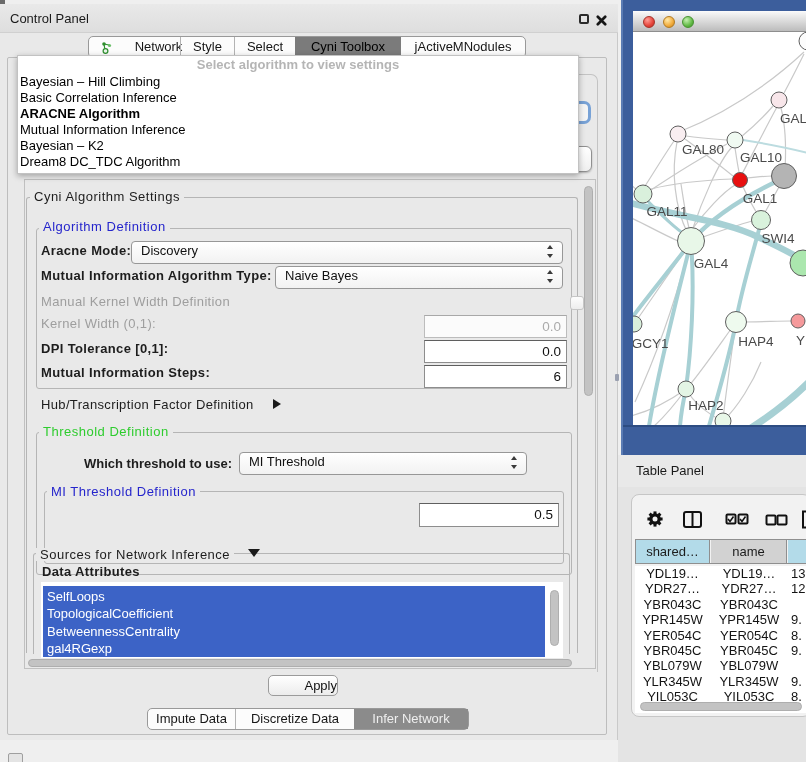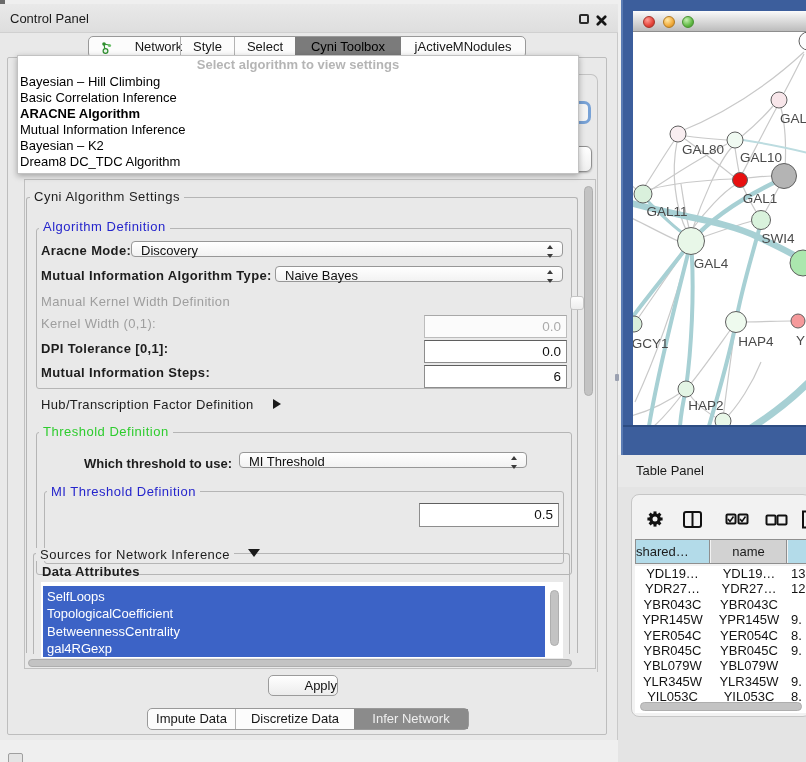--- a/index.html
+++ b/index.html
@@ -1,20 +1,20 @@
 <!DOCTYPE html>
 <html><head><meta charset="utf-8"><style>
 *{box-sizing:border-box;margin:0;padding:0}
 html,body{width:806px;height:762px;overflow:hidden}
 body{position:relative;background:#efefef;font-family:"Liberation Sans",sans-serif;-webkit-font-smoothing:antialiased}
 .abs{position:absolute}
 .lbl{position:absolute;font-weight:bold;font-size:13px;letter-spacing:.35px;color:#1d1d1d;white-space:nowrap}
 .glbl{position:absolute;font-weight:normal;font-size:13px;letter-spacing:.35px;color:#9e9e9e;white-space:nowrap}
 .plain{position:absolute;font-size:13px;letter-spacing:.35px;color:#1d1d1d;white-space:nowrap}
-.combo{position:absolute;height:16px;background:linear-gradient(#ffffff,#f2f2f2);border:1px solid #979797;border-radius:4px;font-size:13px;color:#111;line-height:18px;padding-left:9px}
+.combo{position:absolute;height:23px;background:linear-gradient(#ffffff,#f2f2f2);border:1px solid #979797;border-radius:4px;font-size:13px;color:#111;line-height:18px;padding-left:9px}
 .spin{position:absolute;right:7px;top:3px;width:9px;height:13px}
 .spin i{position:absolute;left:1px;width:0;height:0;border-left:3.5px solid transparent;border-right:3.5px solid transparent}
 .spin .u{top:0;border-bottom:4.5px solid #3a3a3a}
 .spin .d{bottom:0;border-top:4.5px solid #3a3a3a}
 .field{position:absolute;background:#fff;border:1px solid #8d8d8d;border-top-color:#5f5f5f;font-size:13.5px;color:#111;text-align:right;padding-right:5px}
 .gfield{position:absolute;background:#fbfbfb;border:1px solid #bcbcbc;border-top-color:#a8a8a8;font-size:13.5px;color:#ababab;text-align:right;padding-right:5px}
 .group{position:absolute;border:1px solid #b5b5b5;border-radius:3px}
 .gt{position:absolute;font-size:13px;letter-spacing:.5px;background:#e9e9e9;padding:0 4px;white-space:nowrap;line-height:13px}
 .thumb{position:absolute;background:#c3c3c3;border:1px solid #aeaeae;border-radius:5px}
 .seg{position:absolute;height:22px;background:#fcfcfc;border:1px solid #999;border-radius:5px}
@@ -262,21 +262,21 @@
         <rect x="134.5" y="20.5" width="9" height="9" rx="1"></rect>
         <rect x="145.5" y="20.5" width="9" height="9" rx="1"></rect>
         <path d="M171,16.5 h8 l4,4 v12 h-12 z"></path>
       </g>
       <path d="M96,24 l2,2.5 3.5,-5" stroke="#111" stroke-width="1.6" fill="none"></path>
       <path d="M108,24 l2,2.5 3.5,-5" stroke="#111" stroke-width="1.6" fill="none"></path>
     </g>
   </svg>
 
   <div class="abs" style="left:3px;top:44px;width:177px;height:25px;border-top:1px solid #8f8f8f;border-bottom:1px solid #8f8f8f">
-    <div class="abs" style="left:0;top:0;width:75px;height:23px;background:#b3dbe9;border-left:1px solid #8f8f8f;border-right:1px solid #8f8f8f;line-height:23px;font-size:13px;color:#1c1c1c">shared…</div>
+    <div class="abs" style="left:0;top:0;width:75px;height:23px;background:#b3dbe9;border-left:1px solid #8f8f8f;border-right:1px solid #8f8f8f;text-align:center;line-height:23px;font-size:13px;color:#1c1c1c">shared…</div>
     <div class="abs" style="left:76px;top:0;width:76px;height:23px;background:#d2d2d2;border-right:1px solid #8f8f8f;text-align:center;line-height:23px;font-size:13px;color:#1c1c1c">name</div>
     <div class="abs" style="left:153px;top:0;width:27px;height:23px;background:#b3dbe9"></div>
   </div>
 
   <div class="abs" style="left:3px;top:71px;width:177px;height:135px;background:#fff;font-size:13px;color:#141414">
     <div class="abs" style="left:0;top:0;width:75px;text-align:center;line-height:15.4px">YDL19…<br>YDR27…<br>YBR043C<br>YPR145W<br>YER054C<br>YBR045C<br>YBL079W<br>YLR345W<br>YIL053C</div>
     <div class="abs" style="left:76px;top:0;width:76px;text-align:center;line-height:15.4px">YDL19…<br>YDR27…<br>YBR043C<br>YPR145W<br>YER054C<br>YBR045C<br>YBL079W<br>YLR345W<br>YIL053C</div>
     <div class="abs" style="left:156px;top:0;width:30px;line-height:15.4px">13<br>12<br>&nbsp;<br>9.<br>8.<br>9.<br>&nbsp;<br>9.<br>8.</div>
   </div>
 

